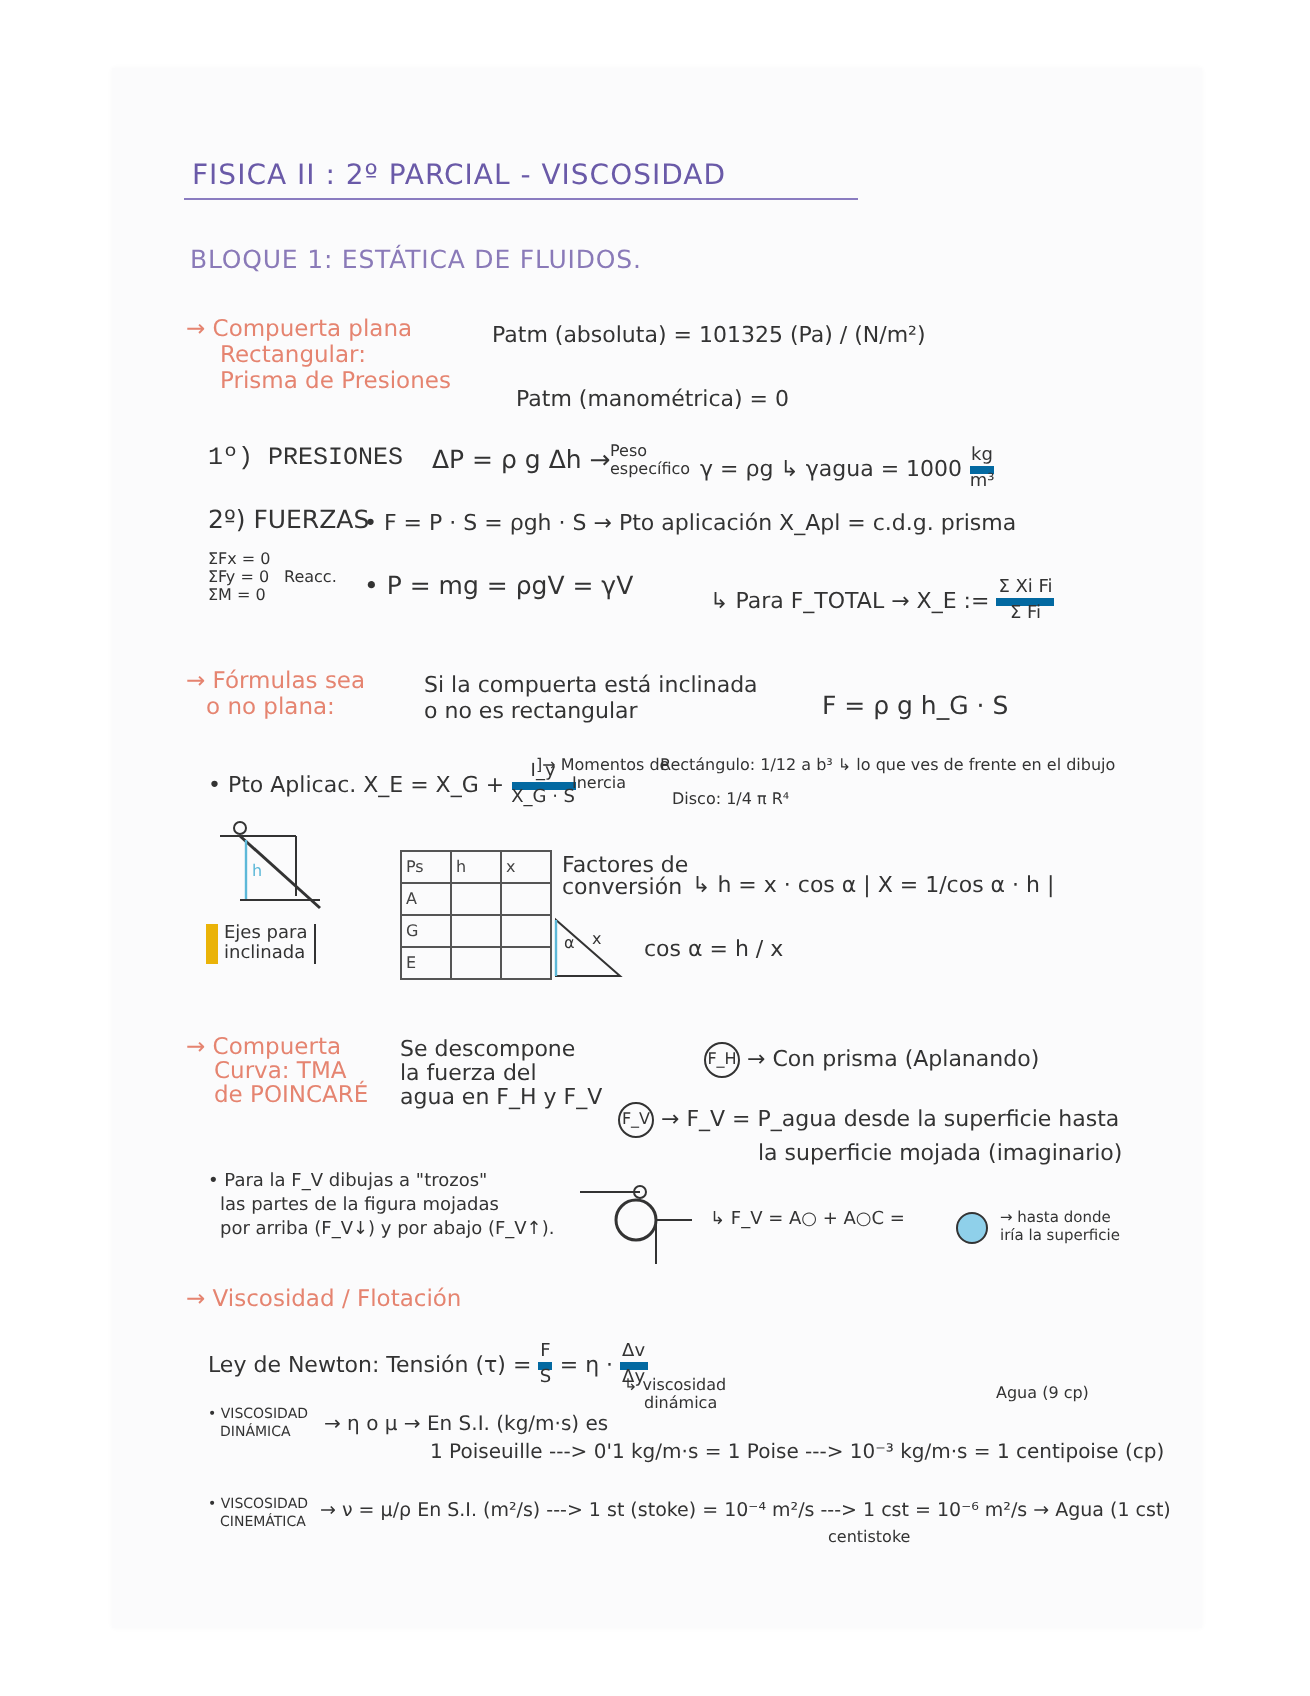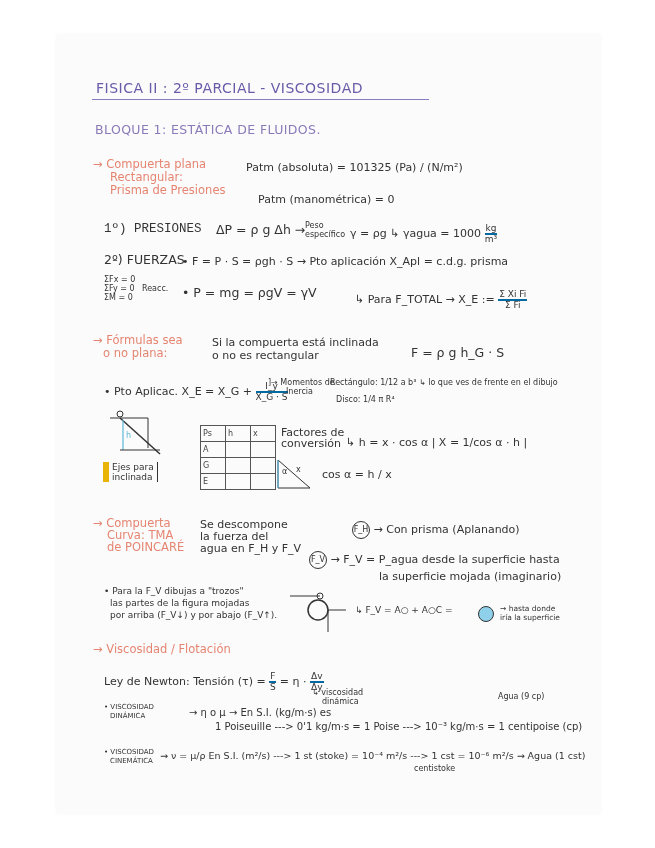--- a/index.html
+++ b/index.html
@@ -10,21 +10,21 @@
   .abs { position:absolute; white-space:nowrap; }
   .title { left:96px; top:80px; font-size:14px; color:#6a5aa8; letter-spacing:0.5px; }
   .title-line { left:92px; top:99px; width:337px; height:1px; background:#8a7cc0; }
   .block { left:95px; top:122px; font-size:12.5px; color:#8a7ab8; letter-spacing:0.4px; }
   .red { color:#e58470; }
   .side { font-size:11.5px; line-height:13px; }
   .f { font-size:11px; line-height:13px; color:#333; }
   .fs { font-size:8px; line-height:9px; color:#333; }
   .big { font-size:12.5px; color:#333; }
   .frac { display:inline-block; text-align:center; vertical-align:middle; font-size:9px; line-height:9px; }
-  .frac .n { display:block; border-bottom:2px solid #0369a1; padding:0 1px; }
+  .frac .n { display:block; border-bottom:4px solid #0369a1; padding:0 1px; }
   .frac .d { display:block; }
   table.ta { border-collapse:collapse; font-size:8px; color:#444; }
   table.ta td { border:1px solid #555; width:20px; height:15px; padding:0 2px; }
   .circ { display:inline-block; width:16px; height:16px; border:1.5px solid #333; border-radius:50%;
           text-align:center; line-height:16px; font-size:8px; vertical-align:middle; }
 </style>
 </head>
 <body>
 
 <div class="page"></div>
@@ -187,21 +187,21 @@
   <span class="frac"><span class="n">Δv</span><span class="d">Δy</span></span>
 </div>
 <div class="abs fs" style="left:312px;top:688px;">
   <div>↳ viscosidad</div>
   <div style="padding-left:10px">dinámica</div>
 </div>
 <div class="abs fs" style="left:104px;top:703px;font-size:7px;">
   <div>• VISCOSIDAD</div>
   <div style="padding-left:6px">DINÁMICA</div>
 </div>
-<div class="abs f" style="left:162px;top:706px;font-size:10px;margin-left:27px;">→ η o μ → En S.I. (kg/m·s) es</div>
+<div class="abs f" style="left:162px;top:706px;font-size:10px;">→ η o μ → En S.I. (kg/m·s) es</div>
 <div class="abs fs" style="left:498px;top:692px;">Agua (9 cp)</div>
 <div class="abs f" style="left:215px;top:720px;font-size:10px;">1 Poiseuille ---&gt; 0'1 kg/m·s = 1 Poise ---&gt; 10⁻³ kg/m·s = 1 centipoise (cp)</div>
 
 <div class="abs fs" style="left:104px;top:748px;font-size:7px;">
   <div>• VISCOSIDAD</div>
   <div style="padding-left:6px">CINEMÁTICA</div>
 </div>
 <div class="abs f" style="left:160px;top:749px;font-size:9.5px;">→ ν = μ/ρ  En S.I. (m²/s) ---&gt; 1 st (stoke) = 10⁻⁴ m²/s ---&gt; 1 cst = 10⁻⁶ m²/s → Agua (1 cst)</div>
 <div class="abs fs" style="left:414px;top:764px;">centistoke</div>
 

